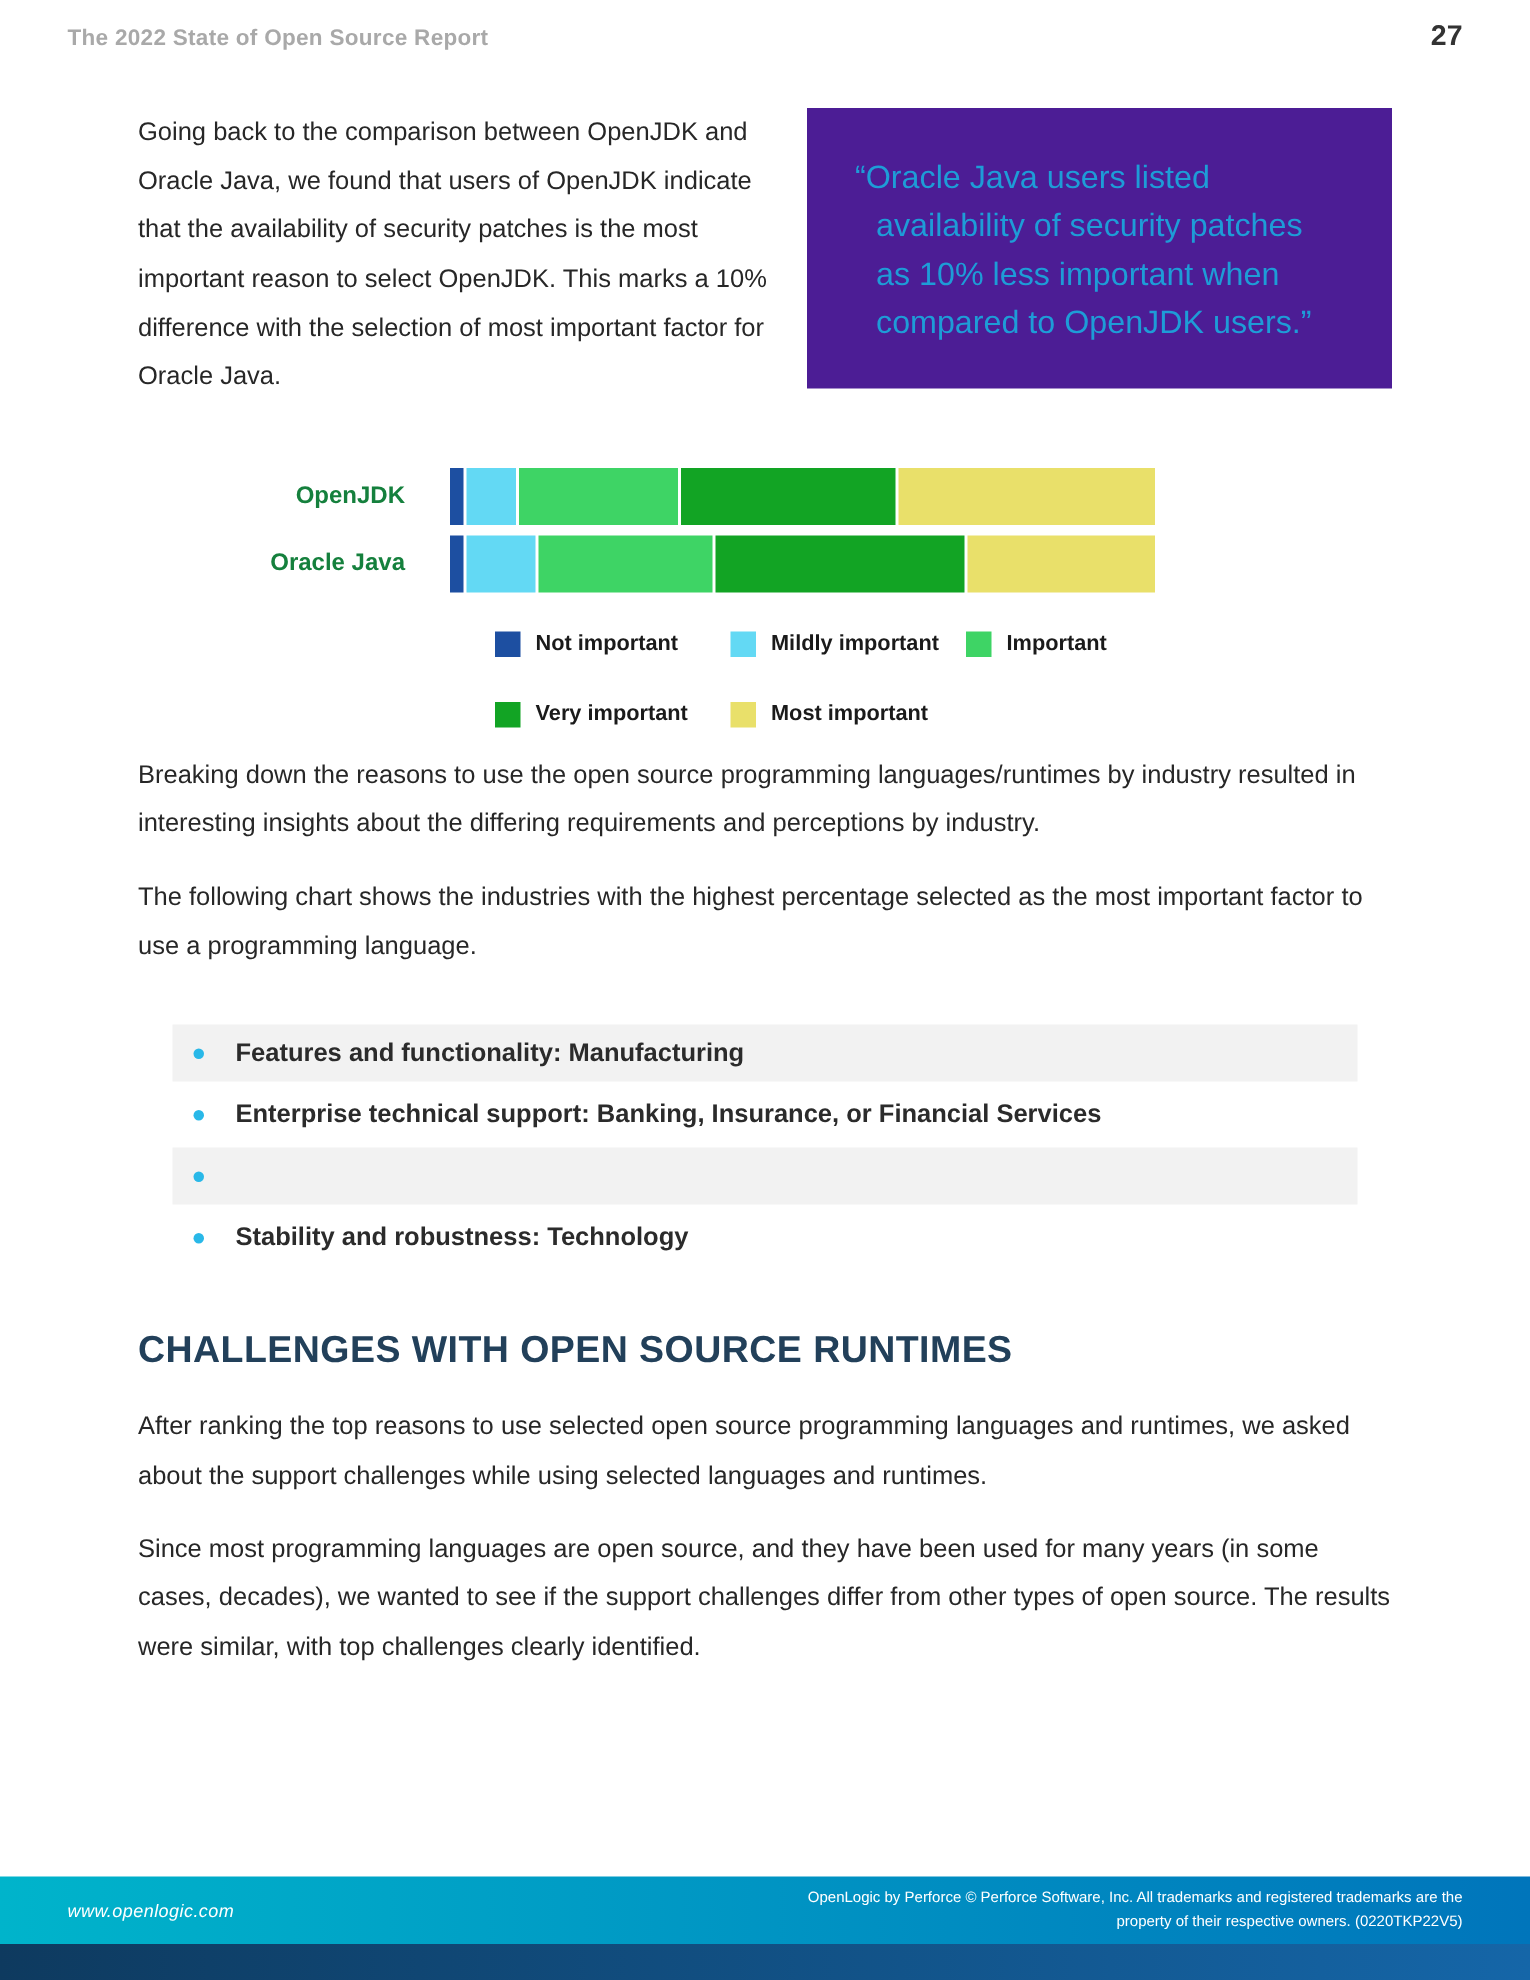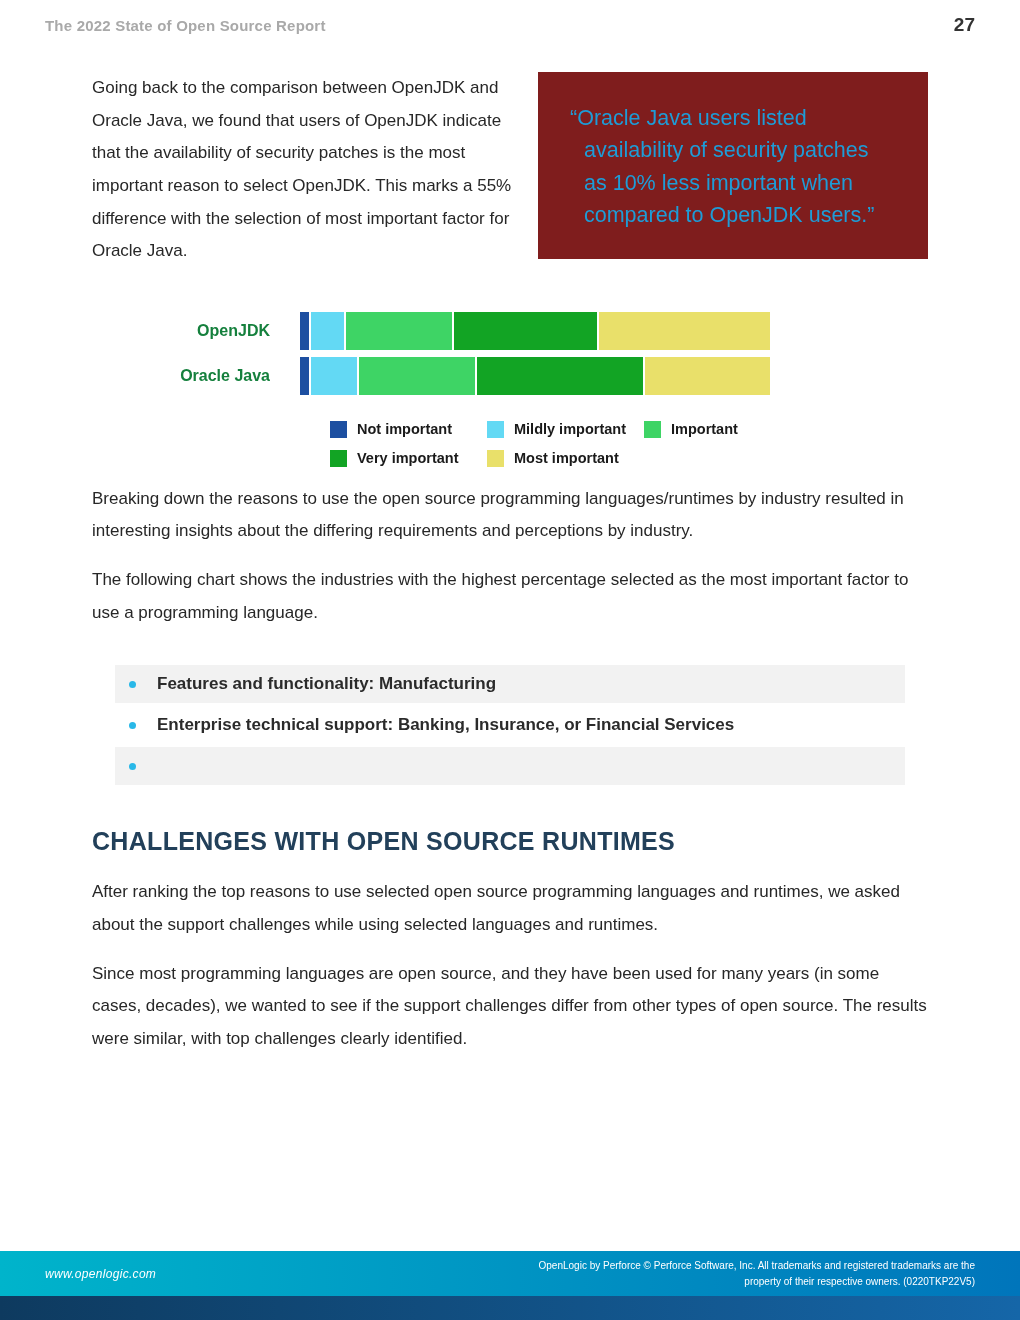--- a/index.html
+++ b/index.html
@@ -10,30 +10,30 @@
   
   .page-header { display:flex; justify-content:space-between; align-items:baseline; padding:14px 45px 0 45px;font-weight:bold; }
   .report-title { color:#a9a9a9; font-size:15px; letter-spacing:0.2px; }
   .page-number { color:#333333; font-size:19px; }
 
   .content { padding:0 92px; }
 
   
   .intro-row { display:flex; margin-top:36px; gap:26px; }
   .intro-paragraph { width:420px; font-size:17px; line-height:1.92; color:#272727; }
-  .quote-box { width:390px; background:#7f1d1d; padding:30px 34px 28px 32px; align-self:flex-start; }
+  .quote-box { width:390px; background:#4c1d95; padding:30px 34px 28px 32px; align-self:flex-start; }
   .quote-text { color:#1e9cd7; font-size:21.5px; line-height:1.5; padding-left:14px; text-indent:-14px; }
 
   
   .chart { margin-top:44px; }
   .chart-row { display:flex; align-items:center; margin-bottom:7px; }
   .chart-label { width:208px; text-align:right; padding-right:30px; font-weight:bold; font-size:16px; color:#15803d; }
   .chart-bar { display:flex; width:470px; height:38px; gap:2px; }
   .chart-seg { height:100%; }
-  .chart-legend { margin:26px 0 0 238px; display:flex; flex-wrap:wrap; width:490px; row-gap:12px; }
+  .chart-legend { margin:26px 0 0 238px; display:flex; flex-wrap:wrap; width:490px; row-gap:30px; }
   .legend-item { display:flex; align-items:center; width:157px; }
   .legend-swatch { width:17px; height:17px; margin-right:10px; flex:none; }
   .legend-label { font-weight:bold; font-size:14.5px; color:#1a1a1a; white-space:nowrap; }
 
   
   .para { font-size:17px; line-height:1.92; margin-top:16px; color:#272727; }
 
   
   .bullet-list { margin:36px 0 0 23px; width:790px; list-style:none; }
   .bullet-row { display:flex; align-items:center; min-height:38px; padding-left:14px; margin-bottom:3px; }
@@ -59,21 +59,21 @@
 <div class="page">
 
   <div class="page-header">
     <span class="report-title">The 2022 State of Open Source Report</span>
     <span class="page-number">27</span>
   </div>
 
   <div class="content">
 
     <div class="intro-row">
-      <p class="intro-paragraph">Going back to the comparison between OpenJDK and Oracle Java, we found that users of OpenJDK indicate that the availability of security patches is the most important reason to select OpenJDK. This marks a 55% difference with the selection of most important factor for Oracle Java.</p>
+      <p class="intro-paragraph">Going back to the comparison between OpenJDK and Oracle Java, we found that users of OpenJDK indicate that the availability of security patches is the most important reason to select OpenJDK. This marks a 10% difference with the selection of most important factor for Oracle Java.</p>
       <div class="quote-box">
         <p class="quote-text">“Oracle Java users listed availability of security patches as 10% less important when compared to OpenJDK users.”</p>
       </div>
     </div>
 
     <div class="chart">
       <div id="chart-rows">
           <div class="chart-row">
             <div class="chart-label">OpenJDK</div>
             <div class="chart-bar">
@@ -127,20 +127,24 @@
         <span class="bullet-dot"></span>
         <span class="bullet-text">Features and functionality: Manufacturing</span>
       </li>
       <li class="bullet-row">
         <span class="bullet-dot"></span>
         <span class="bullet-text">Enterprise technical support: Banking, Insurance, or Financial Services</span>
       </li>
       <li class="bullet-row">
         <span class="bullet-dot"></span>
       </li>
+      <li class="bullet-row">
+        <span class="bullet-dot"></span>
+        <span class="bullet-text">Stability and robustness: Technology</span>
+      </li>
     </ul>
 
     <h2 class="section-heading">CHALLENGES WITH OPEN SOURCE RUNTIMES</h2>
     <p class="para">After ranking the top reasons to use selected open source programming languages and runtimes, we asked about the support challenges while using selected languages and runtimes.</p>
     <p class="para">Since most programming languages are open source, and they have been used for many years (in some cases, decades), we wanted to see if the support challenges differ from other types of open source. The results were similar, with top challenges clearly identified.</p>
 
   </div>
 
   <div class="footer">
     <div class="footer-top">

